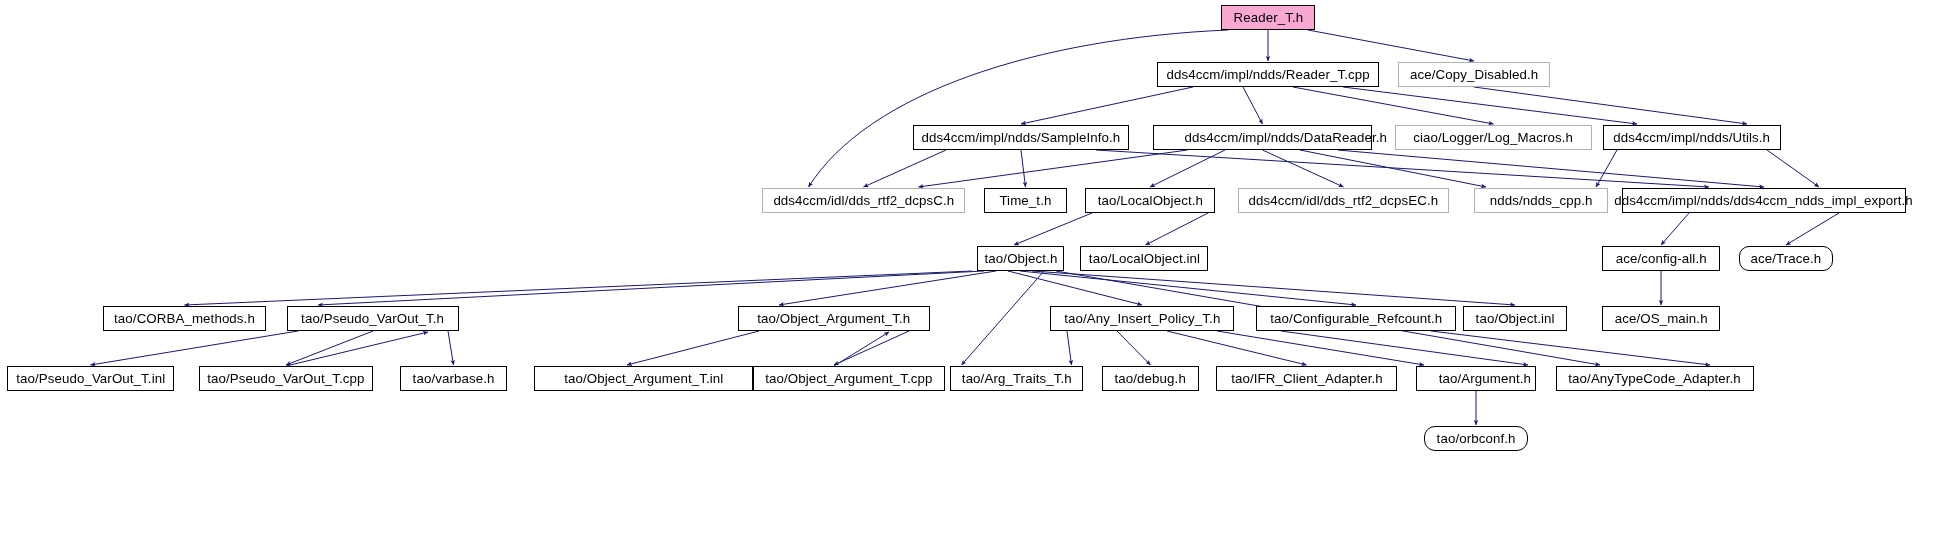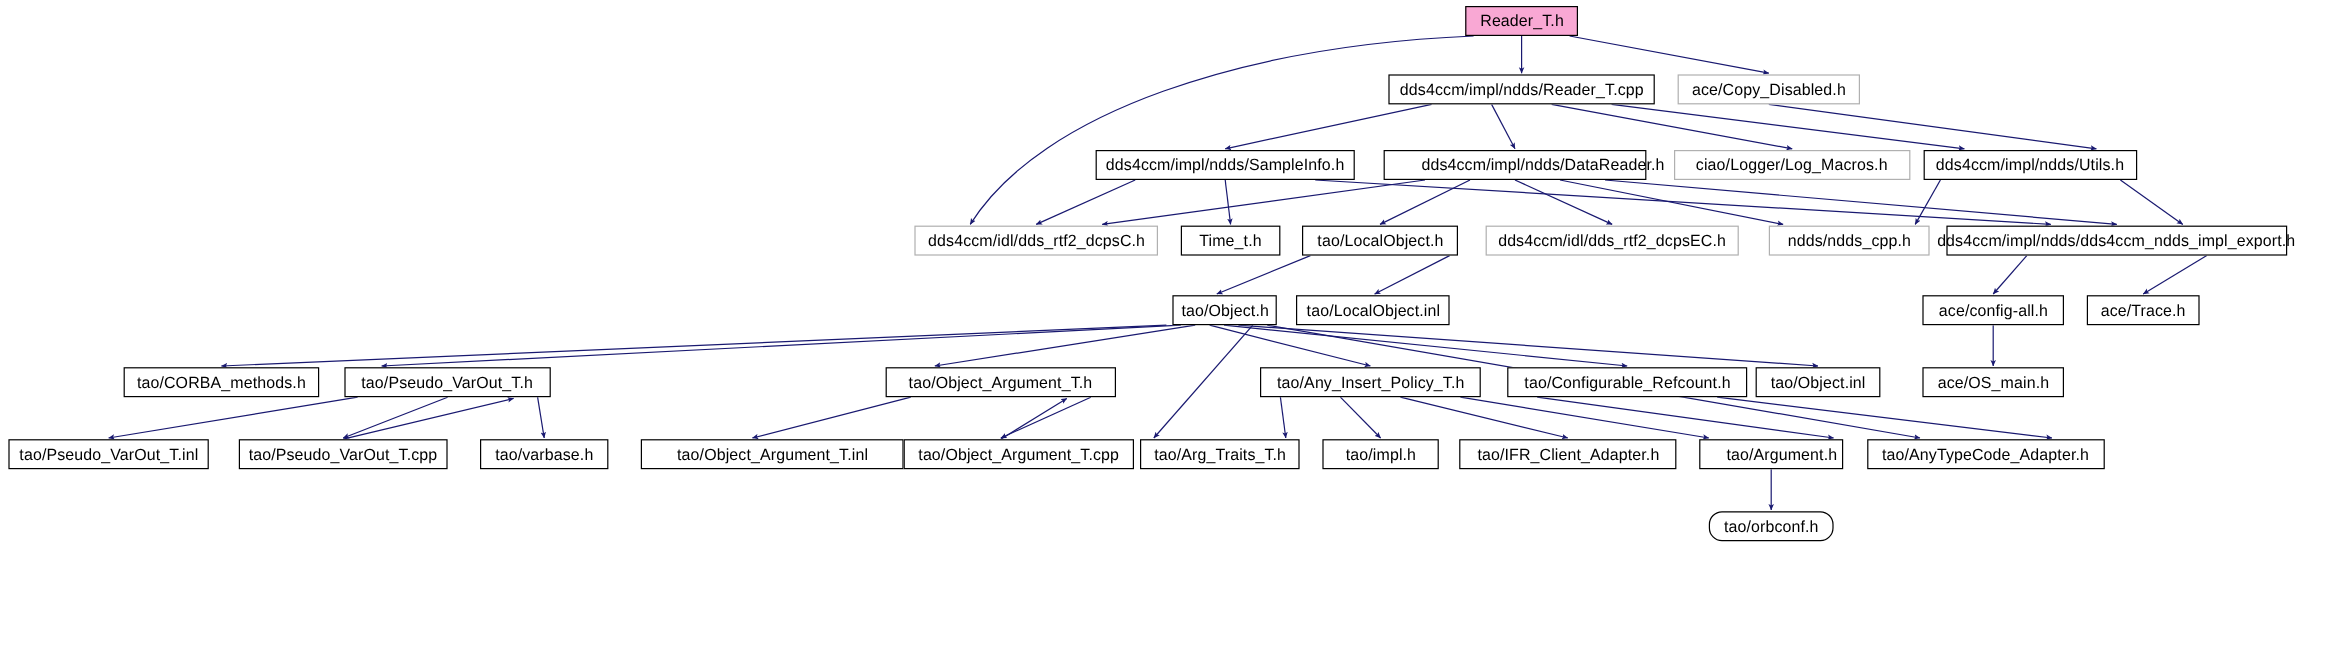--- a/index.html
+++ b/index.html
@@ -150,21 +150,21 @@
       </div>
       <div class="node" style="left: 965px; top: 246px; width: 87px; margin-left: 12px;">
         <span class="lbl">tao/Object.h</span>
       </div>
       <div class="node" style="left: 1080px; top: 246px; width: 128px;">
         <span class="lbl">tao/LocalObject.inl</span>
       </div>
       <div class="node" style="left: 1602px; top: 246px; width: 118px;">
         <span class="lbl">ace/config-all.h</span>
       </div>
-      <div class="node" style="left: 1739px; top: 246px; width: 94px;">
+      <div class="node" style="left: 1739px; top: 246px; width: 94px; border-radius: 10px;">
         <span class="lbl">ace/Trace.h</span>
       </div>
       <div class="node" style="left: 103px; top: 306px; width: 163px;">
         <span class="lbl">tao/CORBA_methods.h</span>
       </div>
       <div class="node" style="left: 287px; top: 306px; width: 172px;">
         <span class="lbl">tao/Pseudo_VarOut_T.h</span>
       </div>
       <div class="node" style="left: 738px; top: 306px; width: 192px;">
         <span class="lbl">tao/Object_Argument_T.h</span>
@@ -193,21 +193,21 @@
       <div class="node" style="left: 534px; top: 366px; width: 219px; justify-content: center;">
         <span class="lbl">tao/Object_Argument_T.inl</span>
       </div>
       <div class="node" style="left: 738px; top: 366px; width: 192px; margin-left: 15px;">
         <span class="lbl">tao/Object_Argument_T.cpp</span>
       </div>
       <div class="node" style="left: 950px; top: 366px; width: 133px;">
         <span class="lbl">tao/Arg_Traits_T.h</span>
       </div>
       <div class="node" style="left: 1102px; top: 366px; width: 97px;">
-        <span class="lbl">tao/impl.h</span>
+        <span class="lbl">tao/debug.h</span>
       </div>
       <div class="node" style="left: 1216px; top: 366px; width: 181px;">
         <span class="lbl">tao/IFR_Client_Adapter.h</span>
       </div>
       <div class="node" style="left: 1416px; top: 366px; width: 120px; padding-left: 18px;">
         <span class="lbl">tao/Argument.h</span>
       </div>
       <div class="node" style="left: 1556px; top: 366px; width: 198px;">
         <span class="lbl">tao/AnyTypeCode_Adapter.h</span>
       </div>

